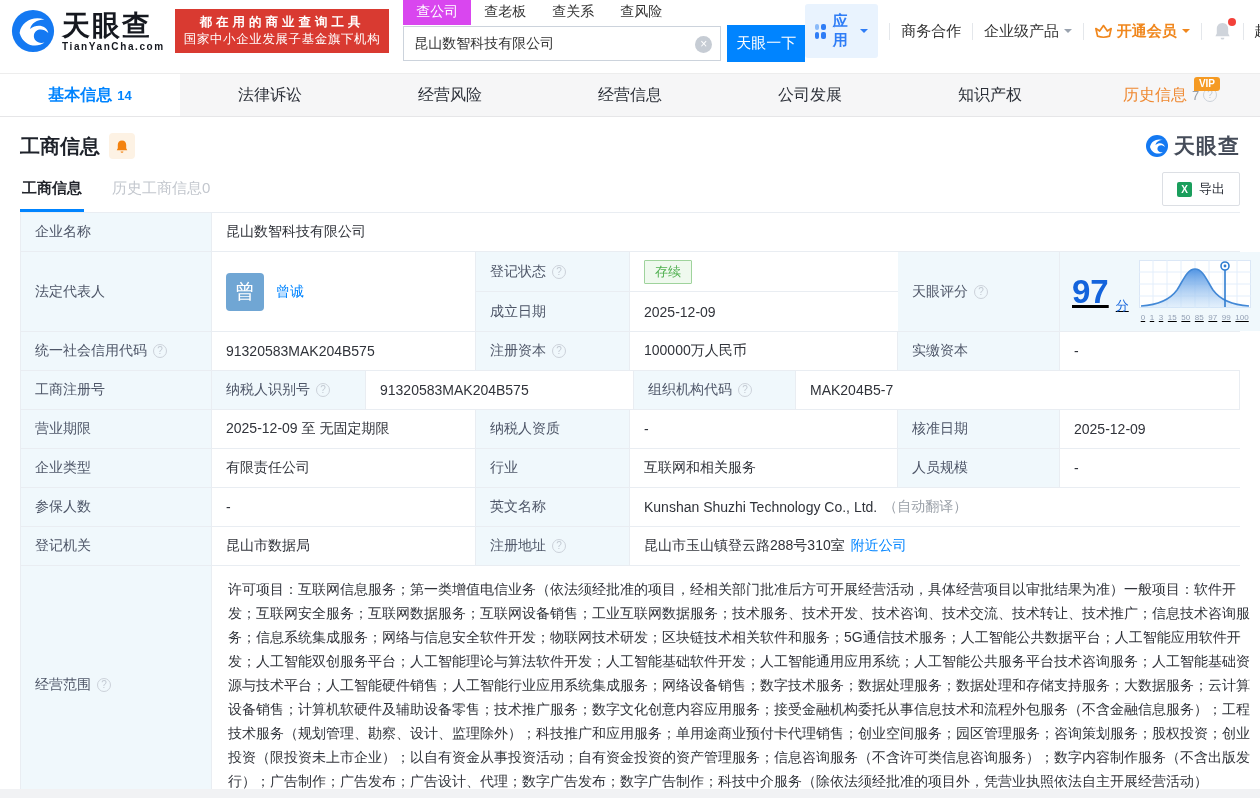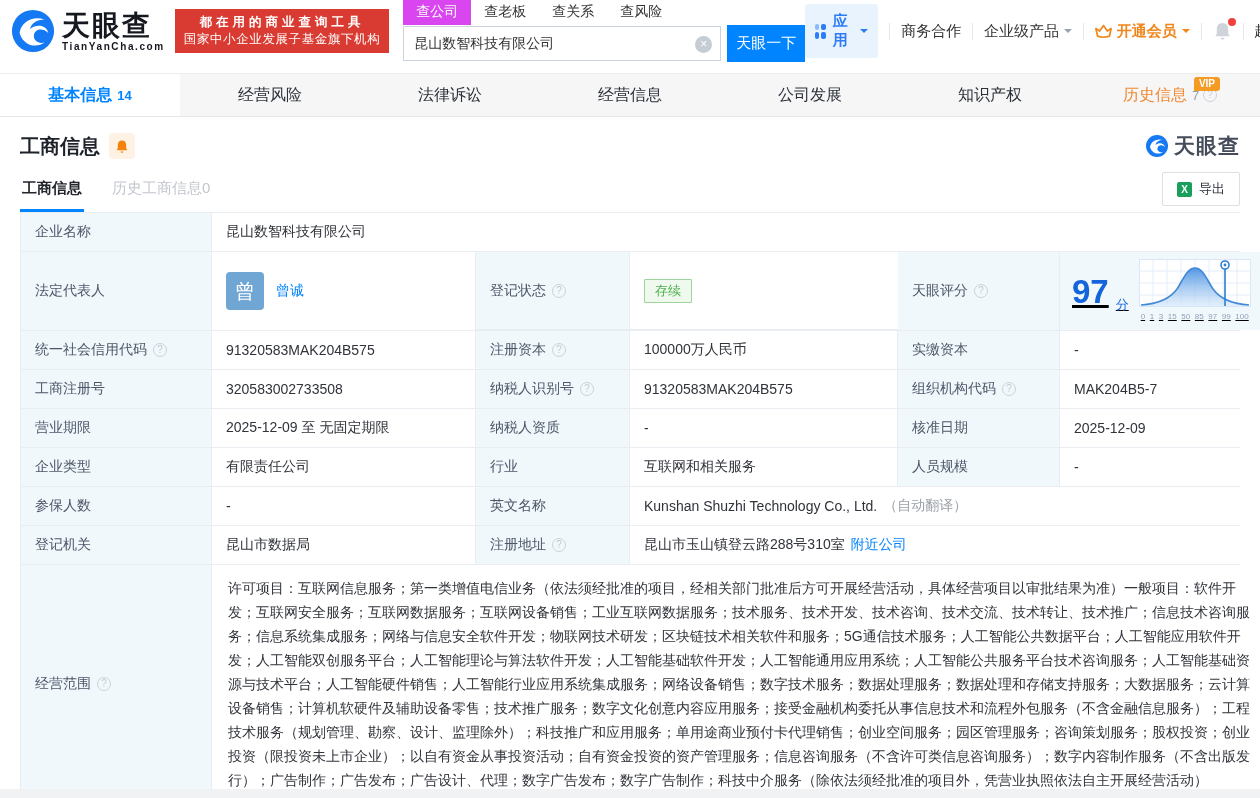--- a/index.html
+++ b/index.html
@@ -84,21 +84,21 @@
   .tcell { padding:0 14px; display:flex; align-items:center; min-height:38px;
     border-right:1px solid #e9edf2; gap:6px; }
   .tcell:last-child { border-right:none; }
   .label-cell { background:#f0f8fc; color:#4e5668; }
   .value-cell { color:#30333a; background:#fff; }
   .w-l1 { width:191px; flex:none; } .w-v1 { width:264px; flex:none; }
   .w-l2 { width:154px; flex:none; } .w-v2 { width:268px; flex:none; }
   .w-l3 { width:162px; flex:none; } .w-v3 { width:206px; flex:none; }
   .w-wide { width:1054px; flex:none; }
   .w-v2wide { width:636px; flex:none; }
-  .nested { width:422px; flex:none; display:flex; flex-direction:row; border-right:1px solid #e9edf2;}
+  .nested { width:422px; flex:none; display:flex; flex-direction:column; border-right:1px solid #e9edf2;}
   .nested-row { display:flex; flex:1; border-bottom:1px solid #e9edf2; }
   .nested-row:last-child { border-bottom:none; }
   .nested-row .tcell { min-height:39px; }
 
   .status-badge { display:inline-block; padding:2px 10px; background:#eff9ee; border:1px solid #9fd39c;
     color:#50b050; border-radius:1px; font-size:13px; line-height:18px; }
   .avatar { width:38px; height:38px; background:#70a6d4; border-radius:4px; color:#fff; font-size:20px;
     display:flex; align-items:center; justify-content:center; flex:none; cursor:pointer;}
   .link { color:#0084ff; cursor:pointer; text-decoration:none; }
   .muted { color:#9aa0a8; }
@@ -190,24 +190,24 @@
     </div>
   </div>
 </div>
 
 <div class="nav">
   <div class="nav-tab active">
     <span>基本信息</span>
     <span class="nav-count">14</span>
   </div>
   <div class="nav-tab">
+    <span>法律诉讼</span>
+  </div>
+  <div class="nav-tab">
     <span>经营风险</span>
-  </div>
-  <div class="nav-tab">
-    <span>法律诉讼</span>
   </div>
   <div class="nav-tab">
     <span>经营信息</span>
   </div>
   <div class="nav-tab">
     <span>公司发展</span>
   </div>
   <div class="nav-tab">
     <span>知识产权</span>
   </div>
@@ -337,21 +337,20 @@
         <span>注册资本</span>
         <span class="q-help">?</span>
       </div>
       <div class="tcell value-cell w-v2">100000万人民币</div>
       <div class="tcell label-cell w-l3">实缴资本</div>
       <div class="tcell value-cell w-v3">-</div>
     </div>
 
     <div class="trow">
       <div class="tcell label-cell w-l1">工商注册号</div>
-      <div class="tcell value-cell w-v1">320583002733508</div>
       <div class="tcell label-cell w-l2">
         <span>纳税人识别号</span>
         <span class="q-help">?</span>
       </div>
       <div class="tcell value-cell w-v2">91320583MAK204B575</div>
       <div class="tcell label-cell w-l3">
         <span>组织机构代码</span>
         <span class="q-help">?</span>
       </div>
       <div class="tcell value-cell w-v3">MAK204B5-7</div>

